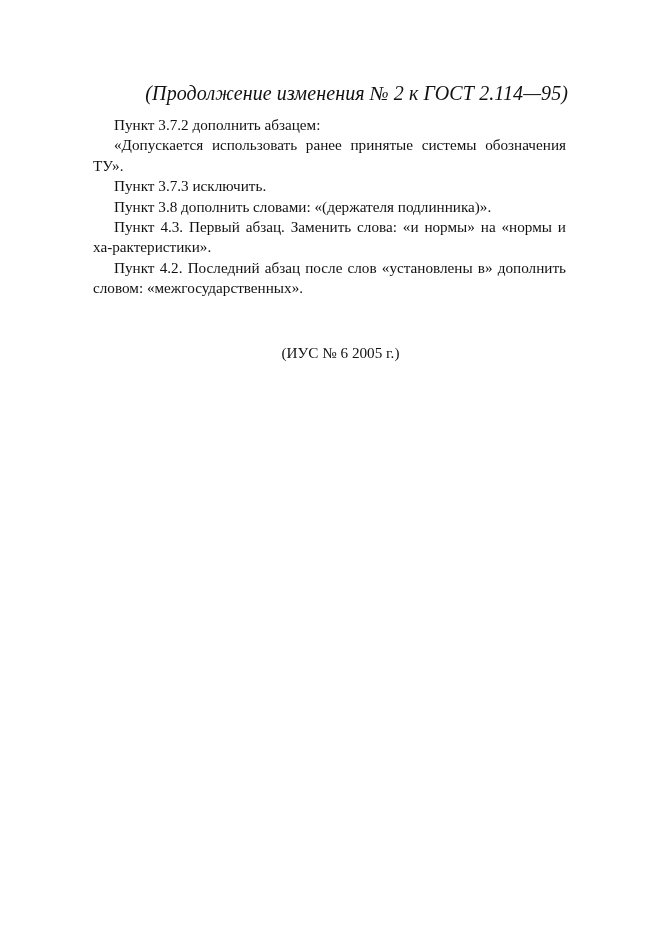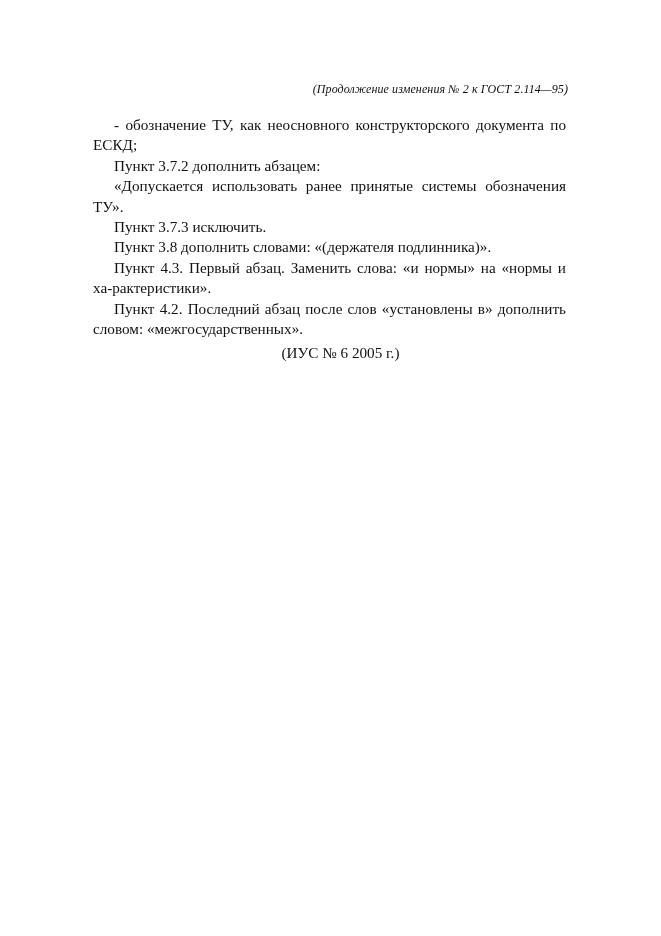--- a/index.html
+++ b/index.html
@@ -19,21 +19,21 @@
       position: absolute;
       left: 0; top: 0;
       width: 661px; height: 936px;
       background: #ffffff;
     }
     .header {
       position: absolute;
       top: 82px;
       right: 93px;
       font-style: italic;
-      font-size: 12px;
+      font-size: 20px;
       white-space: nowrap;
       letter-spacing: 0.1px;
     }
     .body-text {
       position: absolute;
       left: 93px;
       top: 115px;
       width: 473px;
       font-size: 15.2px;
       line-height: 20.4px;
@@ -55,21 +55,20 @@
       box-sizing: border-box;
     }
   </style>
 </head>
 <body>
 
 <div class="page">
   <div class="header">(Продолжение изменения № 2 к ГОСТ 2.114—95)</div>
 
   <div class="body-text">
-    <p class="para">- обозначение ТУ, как неосновного конструкторского документа по ЕСКД;</p>
     <p class="para">Пункт 3.7.2 дополнить абзацем:</p>
     <p class="para">«Допускается использовать ранее принятые системы обозначения ТУ».</p>
     <p class="para">Пункт 3.7.3 исключить.</p>
     <p class="para">Пункт 3.8 дополнить словами: «(держателя подлинника)».</p>
     <p class="para">Пункт 4.3. Первый абзац. Заменить слова: «и нормы» на «нормы и ха-рактеристики».</p>
     <p class="para">Пункт 4.2. Последний абзац после слов «установлены в» дополнить словом: «межгосударственных».</p>
   </div>
 
   <div class="source">(ИУС № 6 2005 г.)</div>
 </div>

